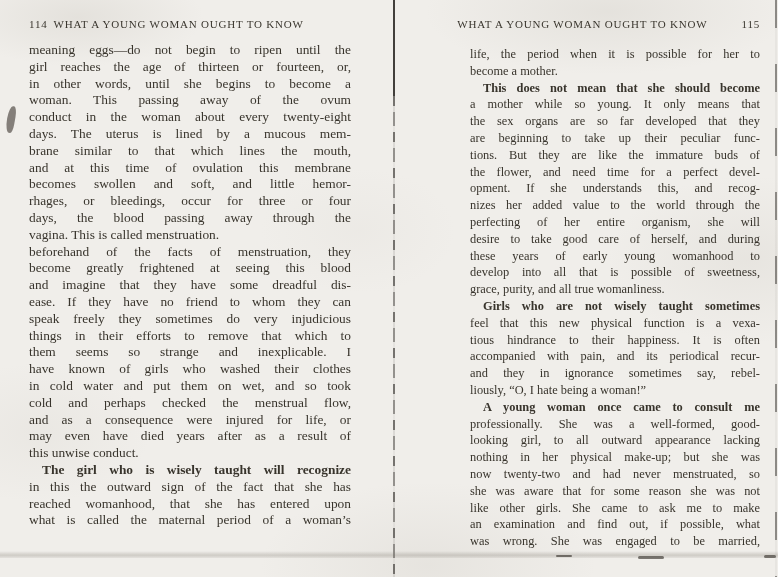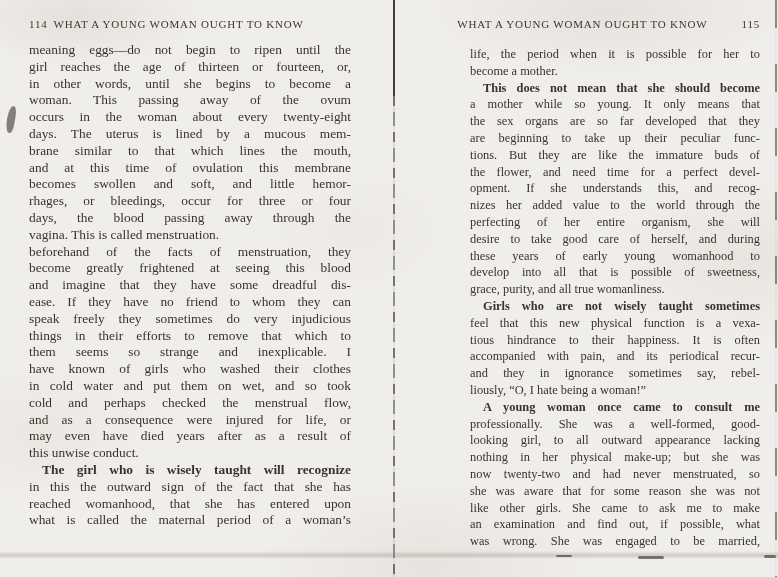--- a/index.html
+++ b/index.html
@@ -87,21 +87,21 @@
   <div class="page page-left">
     <div class="pagehead head-left">
       <span class="pn">114</span>
       <span>WHAT A YOUNG WOMAN OUGHT TO KNOW</span>
     </div>
     <div class="body-text" id="left-body">
         <div class="line">meaning eggs—do not begin to ripen until the</div>
         <div class="line">girl reaches the age of thirteen or fourteen, or,</div>
         <div class="line">in other words, until she begins to become a</div>
         <div class="line">woman. This passing away of the ovum</div>
-        <div class="line">occurs in the woman about every twenty-eight</div>
+        <div class="line">conduct in the woman about every twenty-eight</div>
         <div class="line">days. The uterus is lined by a mucous mem-</div>
         <div class="line">brane similar to that which lines the mouth,</div>
         <div class="line">and at this time of ovulation this membrane</div>
         <div class="line">becomes swollen and soft, and little hemor-</div>
         <div class="line">rhages, or bleedings, occur for three or four</div>
         <div class="line">days, the blood passing away through the</div>
         <div class="line short">vagina. This is called menstruation.</div>
         <div class="line">beforehand of the facts of menstruation, they</div>
         <div class="line">become greatly frightened at seeing this blood</div>
         <div class="line">and imagine that they have some dreadful dis-</div>

